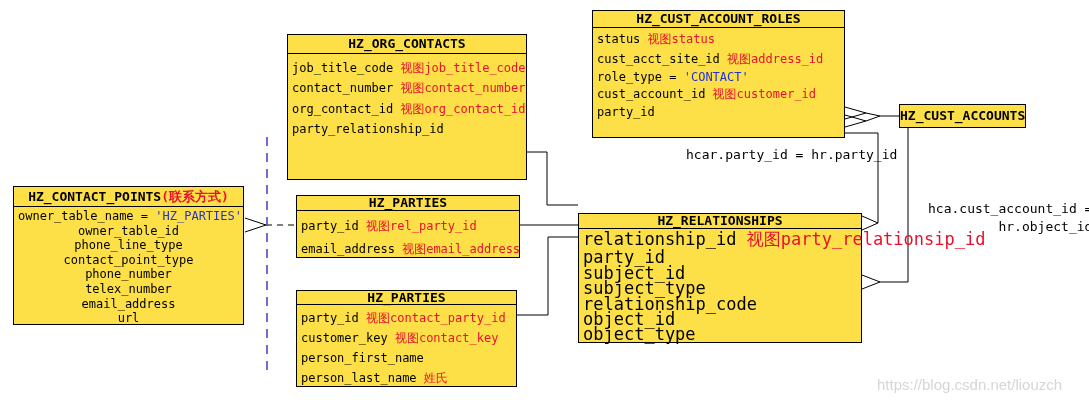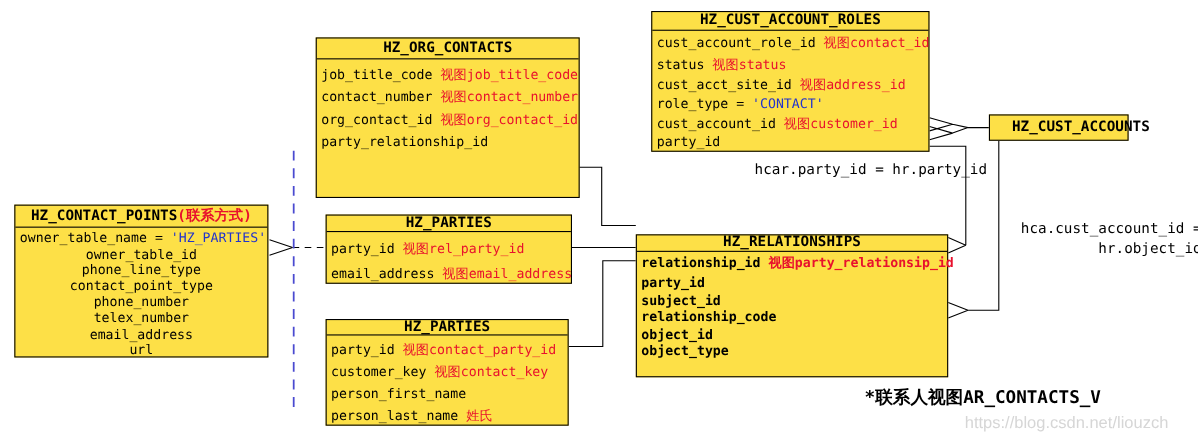--- a/index.html
+++ b/index.html
@@ -38,25 +38,25 @@
   .b-pmid .trow{line-height:22.5px;}
 
   .b-pbot {left:296px;top:290px;width:221px;height:97px;}
   .b-pbot .title{line-height:13px;}
   .b-pbot .rows{padding:3px 4px;}
   .b-pbot .trow{line-height:20px;}
 
   .b-rel  {left:578px;top:175px;width:284px;height:130px;margin-top:38px;}
   .b-rel  .title{line-height:14px;}
   .b-rel  .rows{padding:3px 4px;}
-  .b-rel  .trow{line-height:15.4px;font-size:12px;font-weight:bold;}
+  .b-rel  .trow{line-height:15.4px;font-size:17px;}
   .b-rel  .trow:first-child{margin-bottom:3px;}
 
   .b-ca   {left:899px;top:104px;width:127px;height:24px;}
-  .b-ca   .title{line-height:22px;border-bottom:none;margin-left:20px;}
+  .b-ca   .title{line-height:22px;border-bottom:none;}
 
   .lbl{position:absolute;font-size:13px;color:#000;white-space:nowrap;text-align:right;}
   #lbl-join-party{left:686px;top:147px;}
   #lbl-join-acct {left:928px;top:200px;line-height:18px;}
   #note{left:786px;top:351px;font-weight:bold;font-size:16px;}
   #watermark{left:877px;top:376px;font-size:15px;color:var(--wm);
              font-family:"Liberation Sans","DejaVu Sans",sans-serif;}
 </style>
 </head>
 <body>
@@ -95,21 +95,20 @@
         <div class="trow"><span class="c-k">job_title_code </span><span class="c-r">视图job_title_code</span></div>
         <div class="trow"><span class="c-k">contact_number </span><span class="c-r">视图contact_number</span></div>
         <div class="trow"><span class="c-k">org_contact_id </span><span class="c-r">视图org_contact_id</span></div>
         <div class="trow"><span class="c-k">party_relationship_id</span></div>
       </div>
   </div>
 
   <div class="box b-roles">
     <div class="title"><span class="c-k">HZ_CUST_ACCOUNT_ROLES</span></div>
     <div class="rows">
-        <div class="trow"><span class="c-k">cust_account_role_id </span><span class="c-r">视图contact_id</span></div>
         <div class="trow"><span class="c-k">status  </span><span class="c-r">视图status</span></div>
         <div class="trow"><span class="c-k">cust_acct_site_id  </span><span class="c-r">视图address_id</span></div>
         <div class="trow"><span class="c-k">role_type = </span><span class="c-b">'CONTACT'</span></div>
         <div class="trow"><span class="c-k">cust_account_id </span><span class="c-r">视图customer_id</span></div>
         <div class="trow"><span class="c-k">party_id</span></div>
       </div>
   </div>
 
   <div class="box b-pmid">
     <div class="title"><span class="c-k">HZ_PARTIES</span></div>
@@ -128,34 +127,34 @@
         <div class="trow"><span class="c-k">person_last_name </span><span class="c-r">姓氏</span></div>
       </div>
   </div>
 
   <div class="box b-rel">
     <div class="title"><span class="c-k">HZ_RELATIONSHIPS</span></div>
     <div class="rows">
         <div class="trow"><span class="c-k">relationship_id </span><span class="c-r">视图party_relationsip_id</span></div>
         <div class="trow"><span class="c-k">party_id</span></div>
         <div class="trow"><span class="c-k">subject_id</span></div>
+        <div class="trow"><span class="c-k">subject_type</span></div>
         <div class="trow"><span class="c-k">relationship_code</span></div>
         <div class="trow"><span class="c-k">object_id</span></div>
         <div class="trow"><span class="c-k">object_type</span></div>
       </div>
   </div>
 
   <div class="box b-ca">
     <div class="title"><span class="c-k">HZ_CUST_ACCOUNTS</span></div>
   </div>
 
   <div class="lbl" id="lbl-join-party">hcar.party_id = hr.party_id</div>
 
   <div class="lbl" id="lbl-join-acct">
     <div>hca.cust_account_id =</div>
     <div>hr.object_id</div>
   </div>
 
-  <div class="lbl" id="note">*联系人视图AR_CONTACTS_V</div>
 
   <div class="lbl" id="watermark">https://blog.csdn.net/liouzch</div>
 
 </div>
 
 </body></html>

